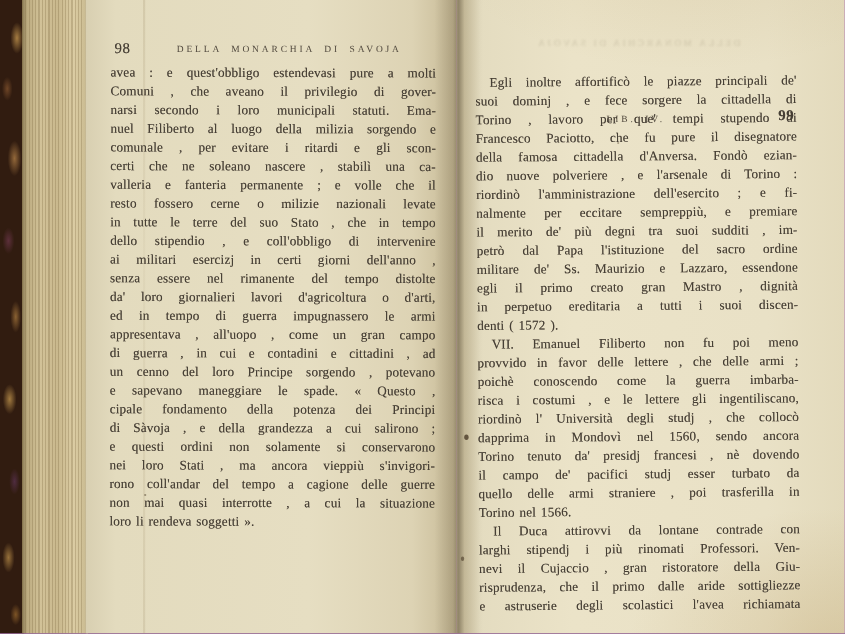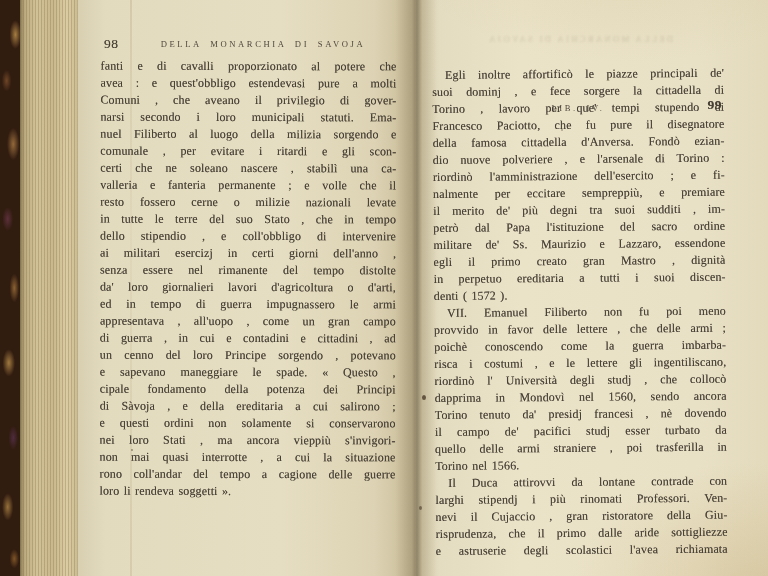--- a/index.html
+++ b/index.html
@@ -95,45 +95,44 @@
     <span class="pagenum ink">98</span>
     <span class="running-header">DELLA MONARCHIA DI SAVOJA</span>
   </div>
 
   <div class="page-header rp-header">
     <span class="running-header">LIB. IV.</span>
     <span class="pagenum ink">99</span>
   </div>
 
   <div class="body-text lp-text ink">
-      <div class="tline">fanti e di cavalli proporzionato al potere che</div>
       <div class="tline">avea : e quest'obbligo estendevasi pure a molti</div>
       <div class="tline">Comuni , che aveano il privilegio di gover-</div>
       <div class="tline">narsi secondo i loro municipali statuti. Ema-</div>
       <div class="tline">nuel Filiberto al luogo della milizia sorgendo e</div>
       <div class="tline">comunale , per evitare i ritardi e gli scon-</div>
       <div class="tline">certi che ne soleano nascere , stabilì una ca-</div>
       <div class="tline">valleria e fanteria permanente ; e volle che il</div>
       <div class="tline">resto fossero cerne o milizie nazionali levate</div>
       <div class="tline">in tutte le terre del suo Stato , che in tempo</div>
       <div class="tline">dello stipendio , e coll'obbligo di intervenire</div>
       <div class="tline">ai militari esercizj in certi giorni dell'anno ,</div>
       <div class="tline">senza essere nel rimanente del tempo distolte</div>
       <div class="tline">da' loro giornalieri lavori d'agricoltura o d'arti,</div>
       <div class="tline">ed in tempo di guerra impugnassero le armi</div>
       <div class="tline">appresentava , all'uopo , come un gran campo</div>
       <div class="tline">di guerra , in cui e contadini e cittadini , ad</div>
       <div class="tline">un cenno del loro Principe sorgendo , potevano</div>
       <div class="tline">e sapevano maneggiare le spade. « Questo ,</div>
       <div class="tline">cipale fondamento della potenza dei Principi</div>
-      <div class="tline">di Sàvoja , e della ereditaria a cui salirono ;</div>
+      <div class="tline">di Sàvoja , e della grandezza a cui salirono ;</div>
       <div class="tline">e questi ordini non solamente si conservarono</div>
       <div class="tline">nei loro Stati , ma ancora vieppiù s'invigori-</div>
+      <div class="tline">rono coll'andar del tempo a cagione delle guerre</div>
       <div class="tline">non mai quasi interrotte , a cui la situazione</div>
-      <div class="tline">rono coll'andar del tempo a cagione delle guerre</div>
       <div class="tline endline">loro li rendeva soggetti ».</div>
     </div>
 
   <div class="body-text rp-text ink">
       <div class="tline indent">Egli inoltre affortificò le piazze principali de'</div>
       <div class="tline">suoi dominj , e fece sorgere la cittadella di</div>
       <div class="tline">Torino , lavoro per que' tempi stupendo di</div>
       <div class="tline">Francesco Paciotto, che fu pure il disegnatore</div>
       <div class="tline">della famosa cittadella d'Anversa. Fondò ezian-</div>
       <div class="tline">dio nuove polveriere , e l'arsenale di Torino :</div>

